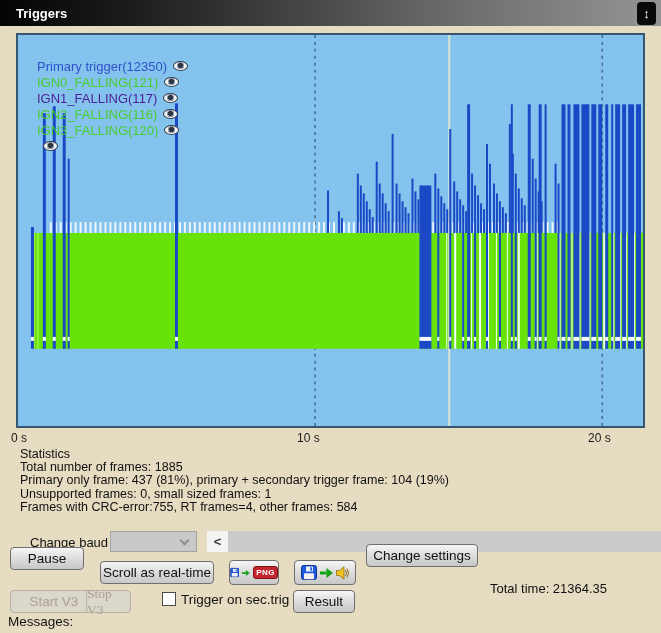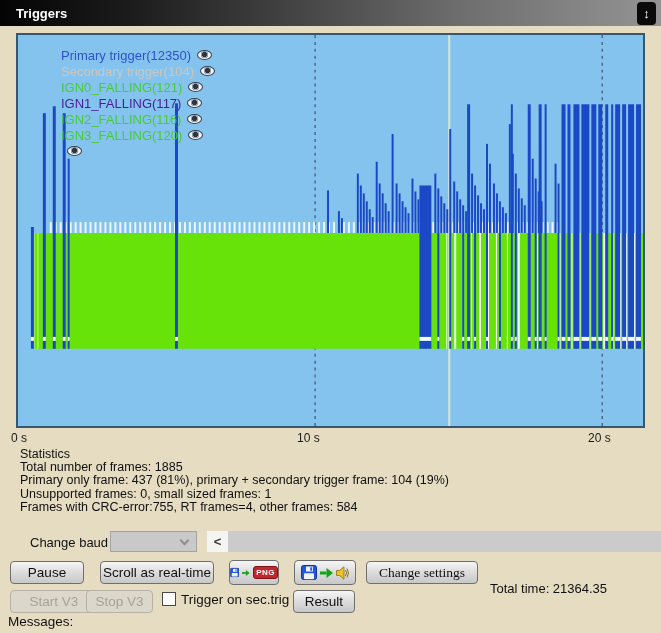--- a/index.html
+++ b/index.html
@@ -20,21 +20,21 @@
     position:absolute; right:5px; top:2px; width:19px; height:23px;
     background:#0a0a0a; border-radius:4px; color:#fff; font-size:13px;
     display:flex; align-items:center; justify-content:center; cursor:pointer;
   }
   
   .chart {
     position:absolute; left:16px; top:33px; width:629px; height:395px;
     border:2px solid #36576d; background:#85c3ef;
   }
   .chart svg { position:absolute; left:0; top:0; }
-  .legend { position:absolute; left:19px; top:12px;margin-left:24px; }
+  .legend { position:absolute; left:19px; top:23px; }
   .legend-row { display:flex; align-items:center; height:16px; font-size:13px; white-space:nowrap; }
   .eye {
     position:relative; width:15px; height:10px; margin-left:6px;
     background:radial-gradient(circle at 50% 45%, #30343f 0 2.4px, #8fa0b5 2.6px 3.6px, #f2f4f6 3.8px);
     border:1px solid #39414f; border-radius:50%; flex:0 0 auto; cursor:pointer;
   }
   .no-badge {
     position:absolute; right:-7px; bottom:-4px; width:11px; height:11px;
     border:2px solid #d21f1f; border-radius:50%; background:rgba(255,255,255,.25);
   }
@@ -338,24 +338,20 @@
       <rect x="614" y="305" width="6" height="4" fill="#f4fafe"></rect>
       <rect x="622" y="70" width="5" height="247" fill="#1b49c5"></rect>
       <rect x="622" y="305" width="5" height="4" fill="#f4fafe"></rect>
     </svg>
   <div class="legend" id="legend">
       <div class="legend-row">
         <span style="color: rgb(46, 82, 200);">Primary trigger(12350)</span>
         <span class="eye"></span>
       </div>
       <div class="legend-row">
-        <span style="color: rgb(207, 198, 186);">Secondary trigger(104)</span>
-        <span class="eye"></span>
-      </div>
-      <div class="legend-row">
         <span style="color: rgb(71, 204, 51);">IGN0_FALLING(121)</span>
         <span class="eye"></span>
       </div>
       <div class="legend-row">
         <span style="color: #4c1d95;">IGN1_FALLING(117)</span>
         <span class="eye"></span>
       </div>
       <div class="legend-row">
         <span style="color: rgb(71, 204, 51);">IGN2_FALLING(116)</span>
         <span class="eye"></span>
@@ -386,21 +382,21 @@
 <div class="baud-label">Change baud rate</div>
 <div class="dropdown">
   <span></span>
   <span class="chev"></span>
 </div>
 <div class="hscroll">
   <div class="arrow">&lt;</div>
   <div class="track"></div>
 </div>
 
-<div class="btn" style="left:10px; top:561px; width:74px;">Pause</div>
+<div class="btn" style="left:10px; top:547px; width:74px;">Pause</div>
 <div class="btn" style="left:100px; top:561px; width:114px;">Scroll as real-time</div>
 
 <div class="btn icon-btn" style="left:229px; top:560px; width:50px;">
   <svg width="16" height="15" viewBox="0 0 16 15">
     <rect x="0.5" y="0.5" width="15" height="14" rx="2" fill="#1e5ade" stroke="#12368f"></rect>
     <rect x="5" y="1.5" width="7" height="5" fill="#f2f2f2"></rect>
     <rect x="9.3" y="2.3" width="1.8" height="3.4" fill="#1e5ade"></rect>
     <rect x="3" y="8.2" width="10" height="6" rx="1" fill="#f2f2f2"></rect>
   </svg>
   <svg width="13" height="12" viewBox="0 0 13 12">
@@ -421,23 +417,23 @@
     <rect x="0" y="4.5" width="6.5" height="3" fill="#13a313"></rect>
     <polygon points="6.5,1 13,6 6.5,11" fill="#13a313"></polygon>
   </svg>
   <svg width="13" height="14" viewBox="0 0 13 14">
     <polygon points="0.5,4.5 3.5,4.5 8,0.8 8,13.2 3.5,9.5 0.5,9.5" fill="#f0c41d" stroke="#8a6d16" stroke-width="0.8"></polygon>
     <path d="M9.5 4 q2 3 0 6" fill="none" stroke="#8a6d16" stroke-width="1"></path>
     <path d="M11 2.5 q3 4.5 0 9" fill="none" stroke="#8a6d16" stroke-width="1"></path>
   </svg>
 </div>
 
-<div class="btn" style="left:366px; top:561px; width:112px;font-family:Liberation Serif, serif;">Change settings</div>
+<div class="btn" style="left:366px; top:544px; width:112px;">Change settings</div>
 
 <div class="total-time">Total time: 21364.35</div>
 
 <div class="btn disabled" style="left:10px; top:590px; width:88px;">Start V3</div>
-<div class="btn disabled" style="left:86px; top:590px; width:67px;">Stop V3</div>
+<div class="btn disabled" style="left:86px; top:590px; width:45px;font-family:Liberation Serif, serif;">Stop V3</div>
 <div class="chk"></div>
 <div class="chk-label">Trigger on sec.trig</div>
 <div class="btn" style="left:293px; top:590px; width:62px;">Result</div>
 
 <div class="messages">Messages:</div>
 
 </body></html>

